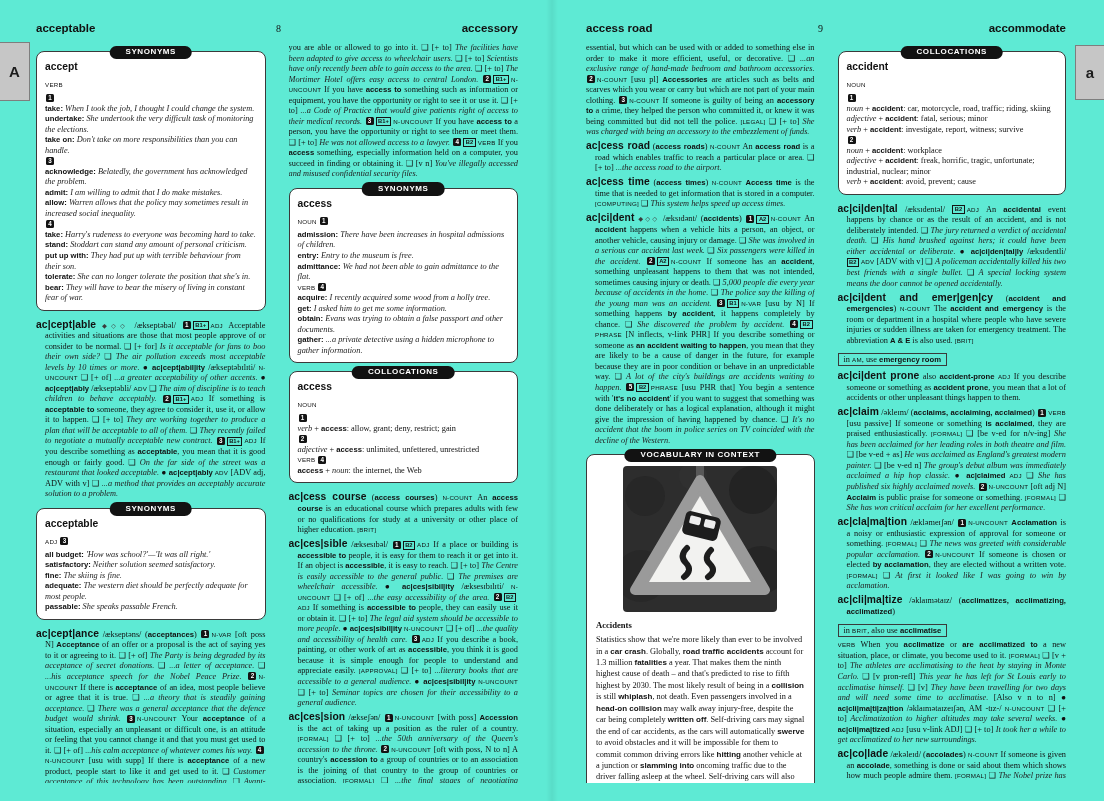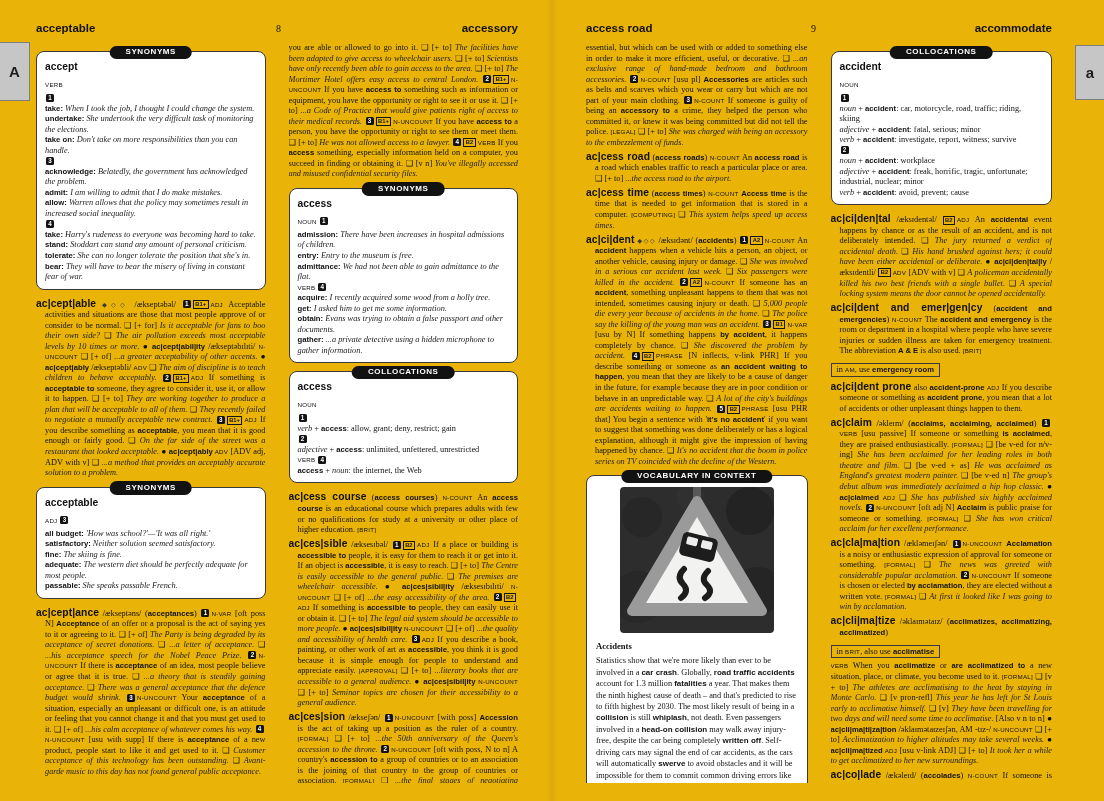--- a/index.html
+++ b/index.html
@@ -1,20 +1,20 @@
 <!DOCTYPE html>
 <html><head>
 <meta charset="utf-8">
 <style>
   html,body{margin:0;padding:0;background:#e8e8e8;}
-  .spread{width:1104px;height:801px;background:#eab308;position:relative;display:flex;overflow:hidden;font-family:"Liberation Serif",serif;color:#111;}
+  .spread{width:1104px;height:801px;background:#5eead4;position:relative;display:flex;overflow:hidden;font-family:"Liberation Serif",serif;color:#111;}
   .gutter{position:absolute;left:546px;top:0;width:12px;height:801px;background:linear-gradient(90deg,rgba(0,0,0,0) 0%,rgba(0,0,0,.06) 50%,rgba(0,0,0,0) 100%);}
   .page{width:552px;height:801px;position:relative;box-sizing:border-box;padding-top:22px;}
   .page-inner{margin:0 34px 0 36px;}
-  .page-right .page-inner{margin:0 52px 0 34px;}
+  .page-right .page-inner{margin:0 38px 0 34px;}
   .page-header{display:flex;justify-content:space-between;align-items:baseline;font-family:"Liberation Sans",sans-serif;font-weight:700;font-size:11.5px;margin-bottom:9px;}
   .pageno{font-family:"Liberation Serif",serif;font-weight:400;font-size:10px;}
   .cols{display:flex;gap:23px;height:740px;overflow:hidden;}
   .col{width:233px;overflow:hidden;}
   .entry{font-size:8.3px;line-height:1.27;text-align:justify;margin:0 0 1.5px;padding-left:9px;text-indent:-9px;}
   .entry.cont{padding-left:0;text-indent:0;}
   .r-n{}
   .r-i{font-style:italic;color:#222;}
   .r-b{font-family:"Liberation Sans",sans-serif;font-weight:700;font-size:7.7px;}
   .r-hw{font-family:"Liberation Sans",sans-serif;font-weight:700;font-size:10.3px;letter-spacing:.1px;}
@@ -60,20 +60,21 @@
                 <div class="box-line"><span class="r-b">take: </span><span class="r-i">When I took the job, I thought I could change the system.</span></div>
                 <div class="box-line"><span class="r-b">undertake: </span><span class="r-i">She undertook the very difficult task of monitoring the elections.</span></div>
                 <div class="box-line"><span class="r-b">take on: </span><span class="r-i">Don't take on more responsibilities than you can handle.</span></div>
                 <div class="box-line"><span class="r-num">3</span></div>
                 <div class="box-line"><span class="r-b">acknowledge: </span><span class="r-i">Belatedly, the government has acknowledged the problem.</span></div>
                 <div class="box-line"><span class="r-b">admit: </span><span class="r-i">I am willing to admit that I do make mistakes.</span></div>
                 <div class="box-line"><span class="r-b">allow: </span><span class="r-i">Warren allows that the policy may sometimes result in increased social inequality.</span></div>
                 <div class="box-line"><span class="r-num">4</span></div>
                 <div class="box-line"><span class="r-b">take: </span><span class="r-i">Harry's rudeness to everyone was becoming hard to take.</span></div>
                 <div class="box-line"><span class="r-b">stand: </span><span class="r-i">Stoddart can stand any amount of personal criticism.</span></div>
+                <div class="box-line"><span class="r-b">put up with: </span><span class="r-i">They had put up with terrible behaviour from their son.</span></div>
                 <div class="box-line"><span class="r-b">tolerate: </span><span class="r-i">She can no longer tolerate the position that she's in.</span></div>
                 <div class="box-line"><span class="r-b">bear: </span><span class="r-i">They will have to bear the misery of living in constant fear of war.</span></div>
               </div>
           </section>
           <p class="entry"><span class="r-hw">ac|cept|able</span><span class="r-freq"> ◆◇◇ </span><span class="r-n">/ækseptəbəl/ </span><span class="r-num">1</span><span class="r-cefr">B1+</span><span class="r-lab">ADJ</span><span class="r-n"> Acceptable activities and situations are those that most people approve of or consider to be normal. ❑ [+ for] </span><span class="r-i">Is it acceptable for fans to boo their own side?</span><span class="r-n"> ❑ </span><span class="r-i">The air pollution exceeds most acceptable levels by 10 times or more.</span><span class="r-n"> ● </span><span class="r-b">ac|cept|abil|ity</span><span class="r-n"> /ækseptəbɪlɪti/ </span><span class="r-lab">N-UNCOUNT</span><span class="r-n"> ❑ [+ of] </span><span class="r-i">...a greater acceptability of other accents.</span><span class="r-n"> ● </span><span class="r-b">ac|cept|ably</span><span class="r-n"> /ækseptəbli/ </span><span class="r-lab">ADV</span><span class="r-n"> ❑ </span><span class="r-i">The aim of discipline is to teach children to behave acceptably. </span><span class="r-num">2</span><span class="r-cefr">B1+</span><span class="r-lab">ADJ</span><span class="r-n"> If something is </span><span class="r-b">acceptable to</span><span class="r-n"> someone, they agree to consider it, use it, or allow it to happen. ❑ [+ to] </span><span class="r-i">They are working together to produce a plan that will be acceptable to all of them.</span><span class="r-n"> ❑ </span><span class="r-i">They recently failed to negotiate a mutually acceptable new contract. </span><span class="r-num">3</span><span class="r-cefr">B1+</span><span class="r-lab">ADJ</span><span class="r-n"> If you describe something as </span><span class="r-b">acceptable</span><span class="r-n">, you mean that it is good enough or fairly good. ❑ </span><span class="r-i">On the far side of the street was a restaurant that looked acceptable.</span><span class="r-n"> ● </span><span class="r-b">ac|cept|ably</span><span class="r-lab"> ADV</span><span class="r-n"> [ADV adj, ADV with v] ❑ </span><span class="r-i">...a method that provides an acceptably accurate solution to a problem.</span></p>
           <section class="feature-box">
             <div class="pill">SYNONYMS</div>
             <div class="box-word">acceptable</div>
             <div class="box-posline"><span class="r-lab">ADJ </span><span class="r-num">3</span></div>
             <div>

